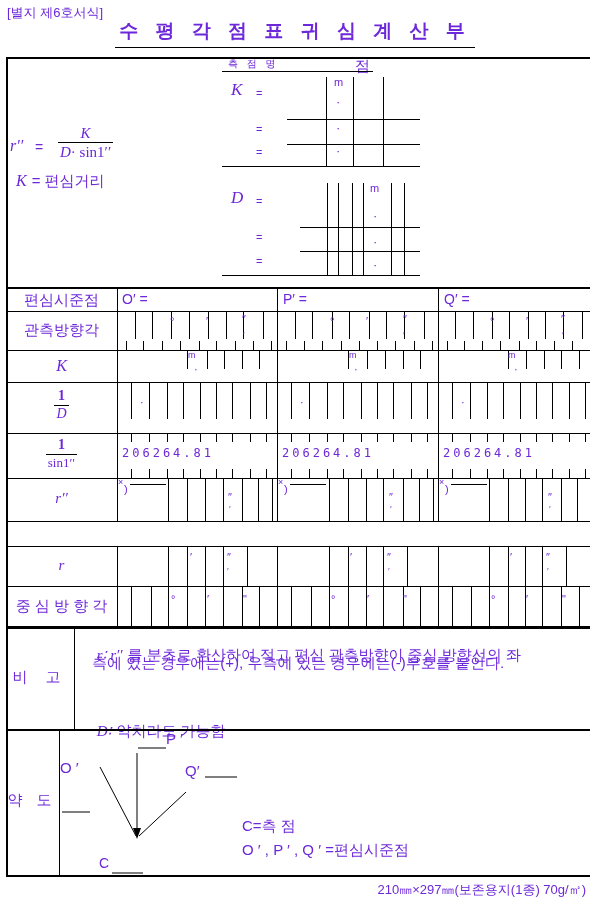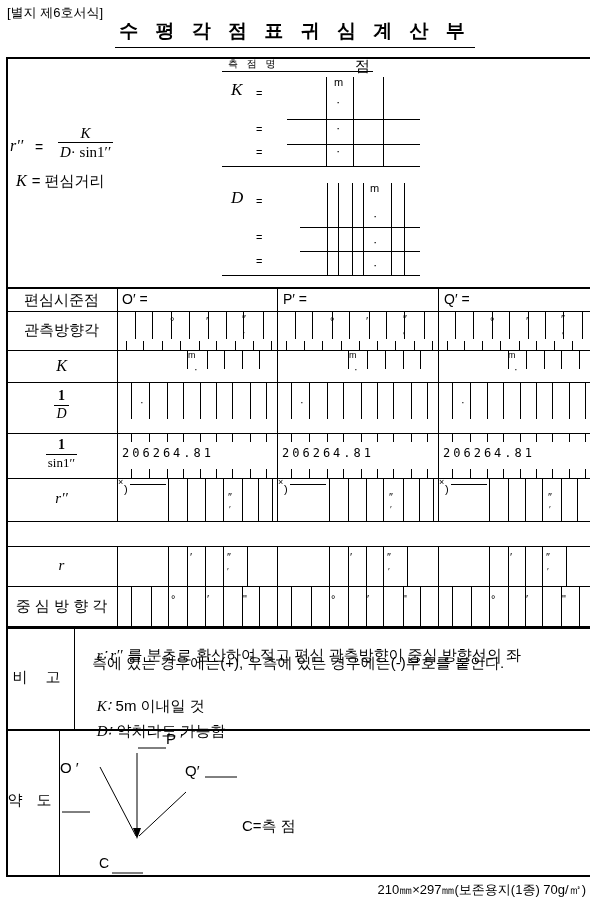--- a/index.html
+++ b/index.html
@@ -1,16 +1,16 @@
 <!DOCTYPE html>
 <html><head>
 <meta charset="utf-8">
 <style>
   html,body{margin:0;padding:0;background:#fff}
-  .page{position:relative;width:590px;height:903px;background:#fff;color:#000000;
+  .page{position:relative;width:590px;height:903px;background:#fff;color:#6d28d9;
         font-family:"Liberation Sans",sans-serif;overflow:hidden}
   .abs{position:absolute}
   .h,.v{position:absolute;background:#000}
   .tick{position:absolute;width:1px;background:#000}
   .sym{position:absolute;font-size:11px;line-height:1;white-space:pre}
   .sym.small{font-size:9px}
   .digits{font-family:"DejaVu Sans Mono",monospace;font-size:12px;letter-spacing:3px;white-space:pre}
   .it{font-family:"Liberation Serif",serif;font-style:italic}
   .ser{font-family:"Liberation Serif",serif}
   .form-label{position:absolute;left:7px;top:4px;font-size:13px}
@@ -95,43 +95,41 @@
 
   <div class="celllabel" style="left:122px;top:291px">O′ =</div>
   <div class="celllabel" style="left:283px;top:291px">P′ =</div>
   <div class="celllabel" style="left:444px;top:291px">Q′ =</div>
 
   <div class="abs" style="left:7px;width:66px;top:668px;text-align:center;font-size:15px;letter-spacing:7px">비 고</div>
   <div class="rem-line" style="left:80px;top:629px">
     <span class="it">r∶ r′′</span><span>를 분초로 환산하여 적고 편심 관측방향이 중심 방향선의 좌</span>
   </div>
   <div class="rem-line" style="left:92px;top:654px">측에 있는 경우에는(+), 우측에 있는 경우에는(-)부호를 붙인다.</div>
-  <div class="rem-line" style="left:80px;top:680px">
-    <span class="it">K∶</span><span>5m 이내일 것</span>
-  </div>
   <div class="rem-line" style="left:80px;top:705px">
     <span class="it">D∶</span><span>약치라도 가능함</span>
   </div>
 
   <div class="abs" style="left:7px;width:50px;top:791px;text-align:center;font-size:15px;letter-spacing:5px">약 도</div>
   <svg class="abs" style="left:59px;top:729px" width="537" height="148">
     <line x1="79" y1="19" x2="107" y2="19" stroke="#000" stroke-width="1"></line>
     <line x1="78" y1="24" x2="78" y2="101" stroke="#000" stroke-width="1"></line>
     <polygon points="74,99 82,99 78,110" fill="#000"></polygon>
     <line x1="41" y1="38" x2="77" y2="107" stroke="#000" stroke-width="1"></line>
     <line x1="127" y1="63" x2="80" y2="107" stroke="#000" stroke-width="1"></line>
     <line x1="3" y1="83" x2="31" y2="83" stroke="#000" stroke-width="1"></line>
     <line x1="146" y1="48" x2="178" y2="48" stroke="#000" stroke-width="1"></line>
     <line x1="53" y1="144" x2="84" y2="144" stroke="#000" stroke-width="1"></line>
   </svg>
   <div class="sk" style="left:166px;top:730px">P ′</div>
   <div class="sk" style="left:60px;top:759px">O ′</div>
   <div class="sk" style="left:185px;top:762px">Q′</div>
   <div class="sk" style="left:99px;top:855px;font-size:14px">C</div>
   <div class="sk" style="left:242px;top:817px">C=측 점</div>
+  <div class="sk" style="left:242px;top:841px">O ′ , P ′ , Q ′ =편심시준점</div>
 
   <div class="footer">210㎜×297㎜(보존용지(1종) 70g/㎡)</div>
 
   <div id="line-layer">
       <div class="h" style="left: 8px; top: 287px; width: 586px; height: 2px;"></div>
       <div class="h" style="left: 8px; top: 311px; width: 586px; height: 1px;"></div>
       <div class="h" style="left: 8px; top: 350px; width: 586px; height: 1px;"></div>
       <div class="h" style="left: 8px; top: 382px; width: 586px; height: 1px;"></div>
       <div class="h" style="left: 8px; top: 433px; width: 586px; height: 1px;"></div>
       <div class="h" style="left: 8px; top: 478px; width: 586px; height: 1px;"></div>

